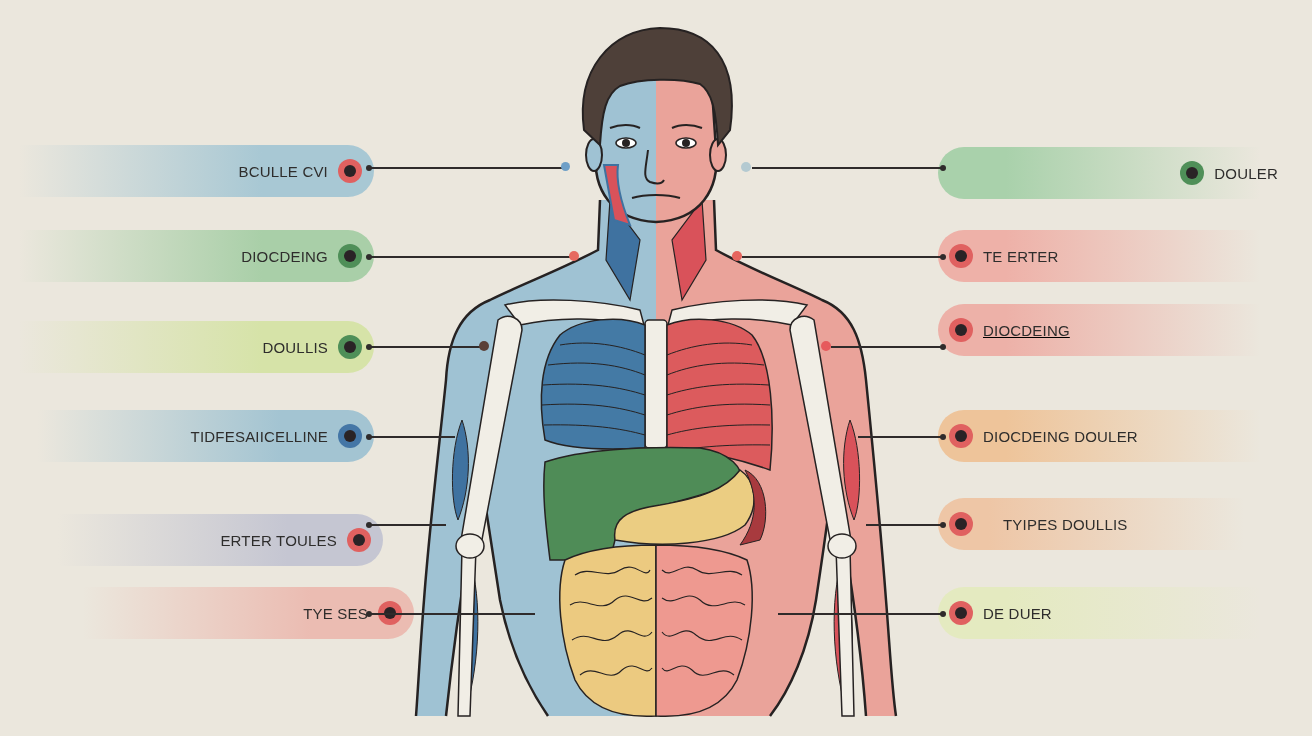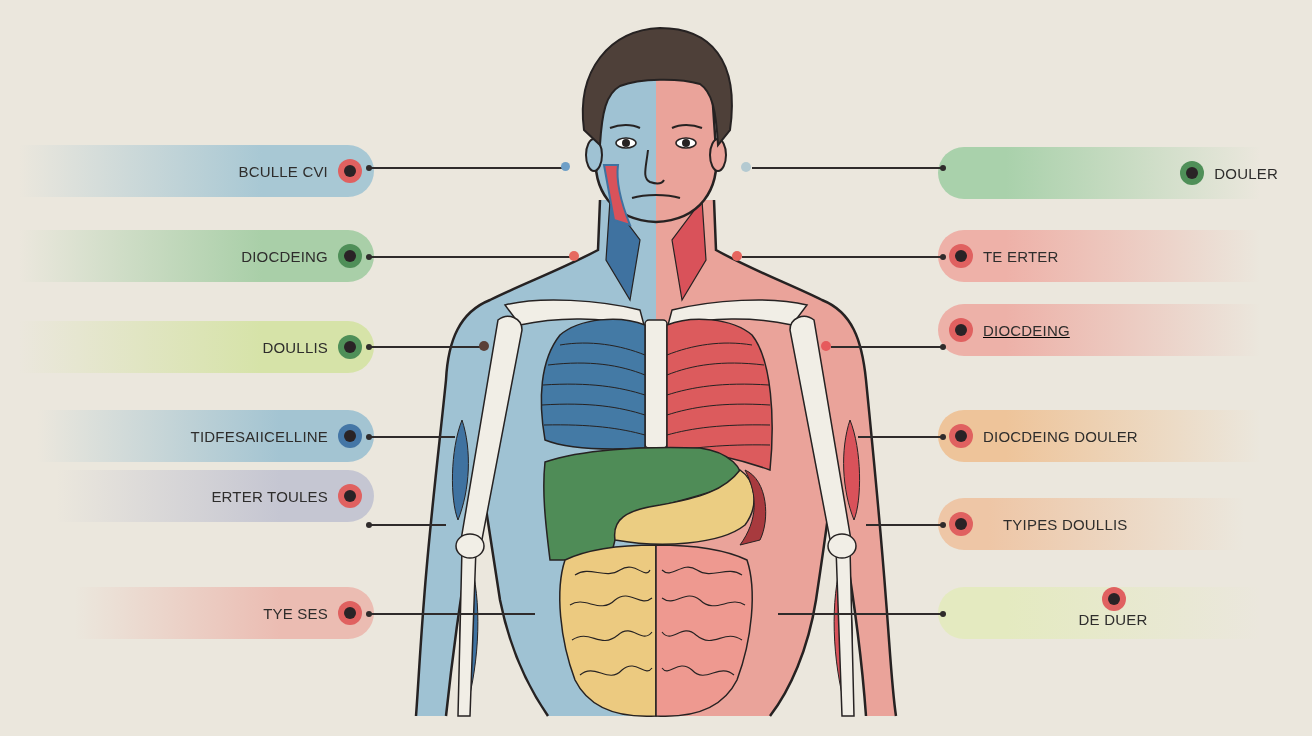--- a/index.html
+++ b/index.html
@@ -151,27 +151,27 @@
   <span class="dot" style="background:#4f8f58;">
       <span class="core"></span>
     </span>
 </div>
 <div class="pill left" style="top:410px;background:linear-gradient(90deg,rgba(163,196,210,0) 10%,#a3c4d2 75%);">
   <span class="label">TIDFESAIICELLINE</span>
   <span class="dot" style="background:#4476a6;">
       <span class="core"></span>
     </span>
 </div>
-<div class="pill left" style="top:470px;background:linear-gradient(90deg,rgba(197,198,210,0) 15%,#c5c6d2 75%);">
+<div class="pill left" style="top:514px;background:linear-gradient(90deg,rgba(197,198,210,0) 15%,#c5c6d2 75%);padding-left:9px;">
   <span class="label">ERTER TOULES</span>
   <span class="dot" style="background:#e06160;">
       <span class="core"></span>
     </span>
 </div>
-<div class="pill left" style="top:587px;background:linear-gradient(90deg,rgba(235,188,178,0) 20%,#ebbcb2 75%);">
+<div class="pill left" style="top:587px;background:linear-gradient(90deg,rgba(235,188,178,0) 20%,#ebbcb2 75%);padding-left:40px;">
   <span class="label">TYE SES</span>
   <span class="dot" style="background:#e06160;">
       <span class="core"></span>
     </span>
 </div>
 
 <div class="pill right" style="top:147px;background:linear-gradient(90deg,#a9d1ab 20%,rgba(169,209,171,0) 95%);justify-content:flex-end;">
   <span class="dot" style="background:#4f8f58;">
       <span class="core"></span>
     </span>
@@ -194,21 +194,21 @@
       <span class="core"></span>
     </span>
   <span class="label">DIOCDEING DOULER</span>
 </div>
 <div class="pill right" style="top:498px;background:linear-gradient(90deg,#eec6a6 15%,rgba(238,198,166,0) 90%);gap:20px;">
   <span class="dot" style="background:#e06160;">
       <span class="core"></span>
     </span>
   <span class="label">TYIPES DOULLIS</span>
 </div>
-<div class="pill right" style="top:587px;background:linear-gradient(90deg,#e4eac0 20%,rgba(228,234,192,0) 95%);flex-direction:column;">
+<div class="pill right" style="top:587px;background:linear-gradient(90deg,#e4eac0 20%,rgba(228,234,192,0) 95%);">
   <span class="dot" style="background:#e06160;">
       <span class="core"></span>
     </span>
   <span class="label">DE DUER</span>
 </div>
 
 <div class="connector" style="top:167px;left:368px;width:194px;">
     <span class="cap" style="left:-2px;"></span>
   </div>
 <div class="endpoint" style="top:162px;left:561px;width:9px;height:9px;background:#6e9fc7;"></div>

